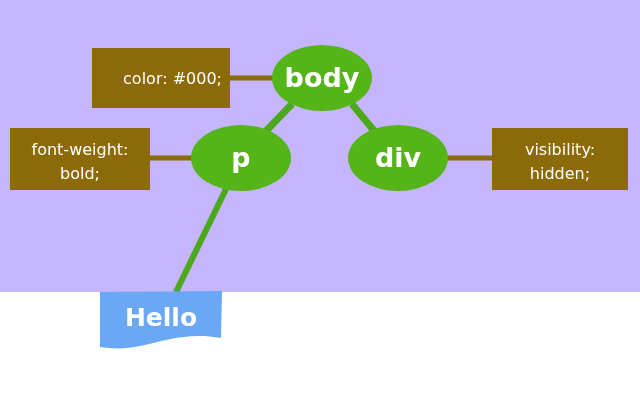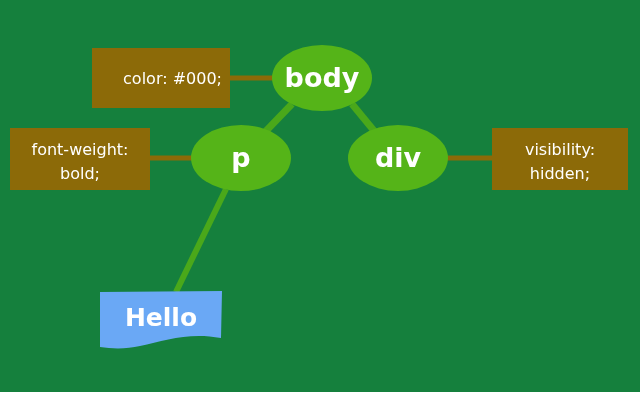--- a/index.html
+++ b/index.html
@@ -9,22 +9,22 @@
   }
   body {
     width: 640px;
     height: 400px;
     font-family: "DejaVu Sans", sans-serif;
     overflow: hidden;
   }
   #diagram-root {
     position: relative;
     width: 640px;
-    height: 392px;
-    background: #15803d;
+    height: 292px;
+    background: #c4b5fd;
   }
   svg.diagram-canvas {
     display: block;
     width: 640px;
     height: 400px;
   }
   .node-label {
     font-family: "DejaVu Sans", sans-serif;
     font-weight: bold;
     fill: #ffffff;

